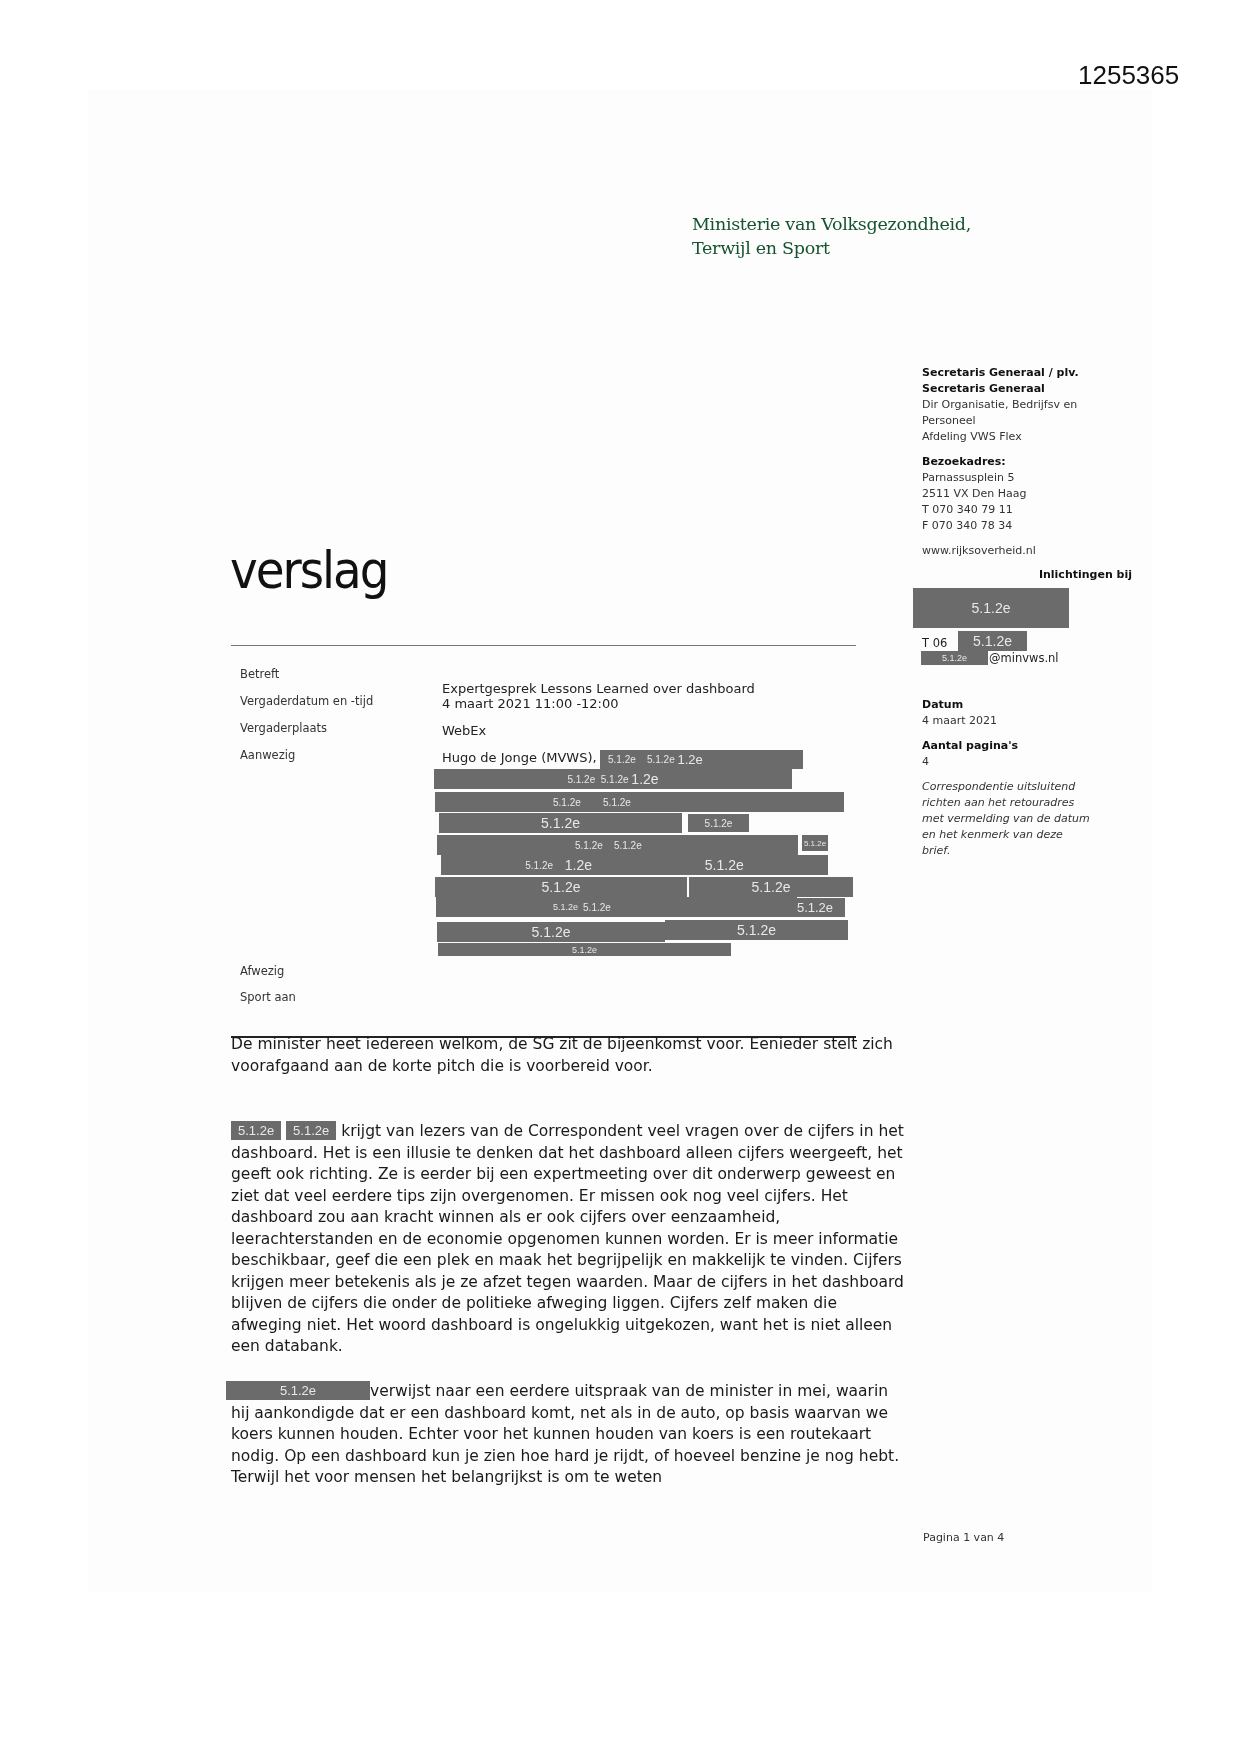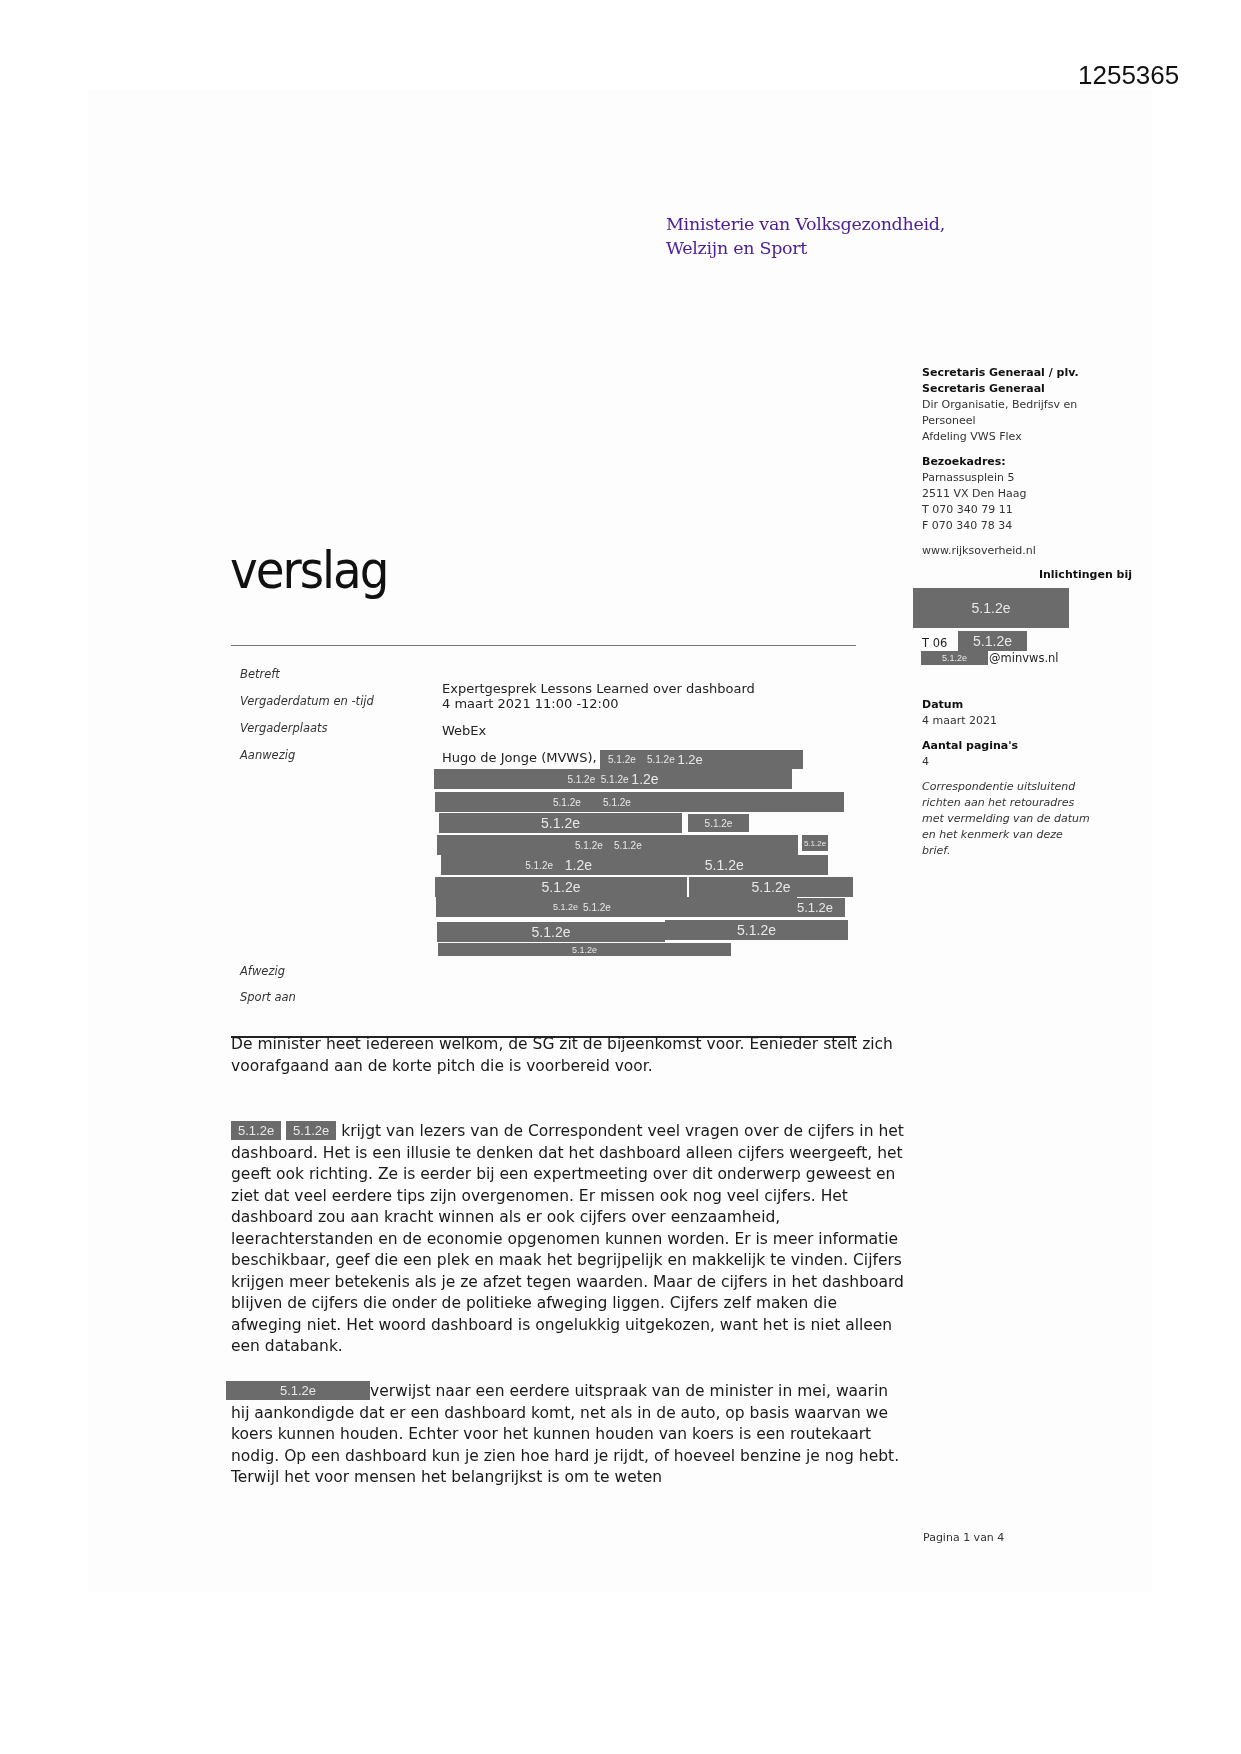--- a/index.html
+++ b/index.html
@@ -1,49 +1,49 @@
 <!DOCTYPE html>
 <html><head>
 <meta charset="utf-8">
 <style>
   html, body { margin:0; padding:0; background:#ffffff; }
   body { width:1241px; height:1754px; position:relative; overflow:hidden;
          font-family:"DejaVu Sans", sans-serif; color:#1a1a1a; }
   .docnum { position:absolute; left:1078px; top:60px; font-family:"Liberation Sans", sans-serif;
             font-size:26px; color:#111; }
   .inner { position:absolute; left:88px; top:90px; width:1064px; height:1502px; background:#fdfdfd; }
-  .ministry { position:absolute; left:666px; top:212px; font-family:"DejaVu Serif", serif;
-              font-size:17.5px; line-height:24px; color:#4c1d95; letter-spacing:-0.3px; }
+  .ministry { position:absolute; left:692px; top:212px; font-family:"DejaVu Serif", serif;
+              font-size:17.5px; line-height:24px; color:#14532d; letter-spacing:-0.3px; }
   .sidebar { position:absolute; left:922px; top:365px; width:210px; font-size:11px; line-height:16px; color:#333; }
   .sidebar .b { font-weight:bold; color:#111; }
   .sidebar .gap { height:9px; }
   .sidebar .it { font-style:italic; }
   .title { position:absolute; left:230px; top:540px; font-family:"DejaVu Sans", sans-serif;
            font-size:52px; color:#111; letter-spacing:-2px; font-stretch:condensed; }
   .rule1 { position:absolute; left:231px; top:645px; width:625px; height:1px; background:#777; }
   .rule2 { position:absolute; left:231px; top:1036px; width:625px; height:2px; background:#222; }
-  .meta-label { position:absolute; left:240px; font-size:11.5px; color:#333;font-style:italic; }
+  .meta-label { position:absolute; left:240px; font-size:11.5px; color:#333; }
   .meta-val { position:absolute; left:442px; font-size:13px; color:#222; }
   .redact { position:absolute; background:#6b6b6b; color:#e8e8e8; font-family:"Liberation Sans", sans-serif;
             display:flex; align-items:center; justify-content:center; white-space:nowrap; }
   .body-text { position:absolute; left:231px; width:680px; font-size:15.5px; line-height:21.5px; color:#1a1a1a; }
   .inline-redact { display:inline-block; background:#6b6b6b; color:#e8e8e8; font-family:"Liberation Sans", sans-serif;
                    font-size:13px; padding:0 7px; line-height:19px; vertical-align:1px; }
   .footer { position:absolute; left:923px; top:1531px; font-size:11px; color:#333; }
 </style>
 </head>
 <body>
 
 <div class="docnum">1255365</div>
 
 <div class="inner"></div>
 
 <div class="ministry">
   <div>Ministerie van Volksgezondheid,</div>
-  <div>Welzijn en Sport</div>
+  <div>Terwijl en Sport</div>
 </div>
 
 <div class="sidebar">
   <div class="b">Secretaris Generaal / plv.</div>
   <div class="b">Secretaris Generaal</div>
   <div>Dir Organisatie, Bedrijfsv en</div>
   <div>Personeel</div>
   <div>Afdeling VWS Flex</div>
   <div class="gap"></div>
   <div class="b">Bezoekadres:</div>

